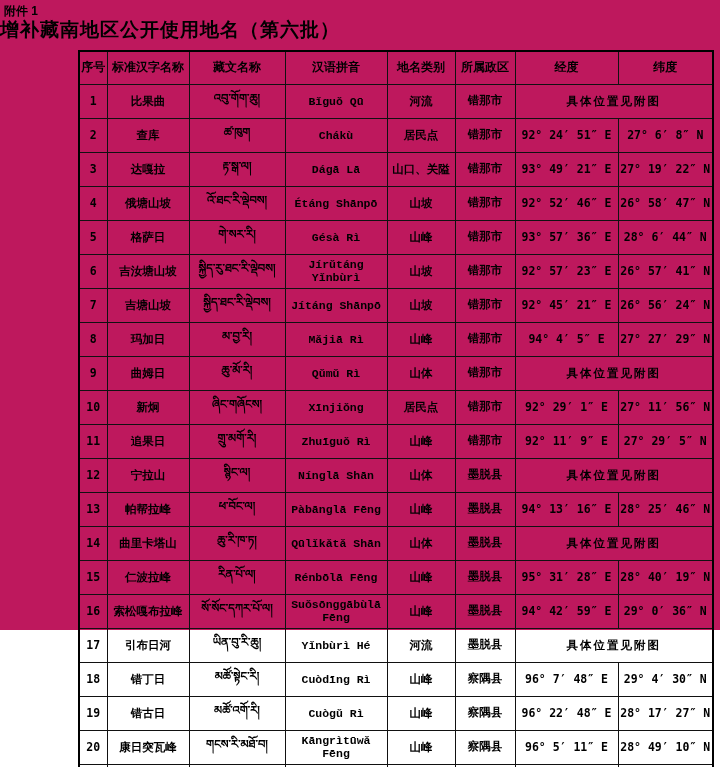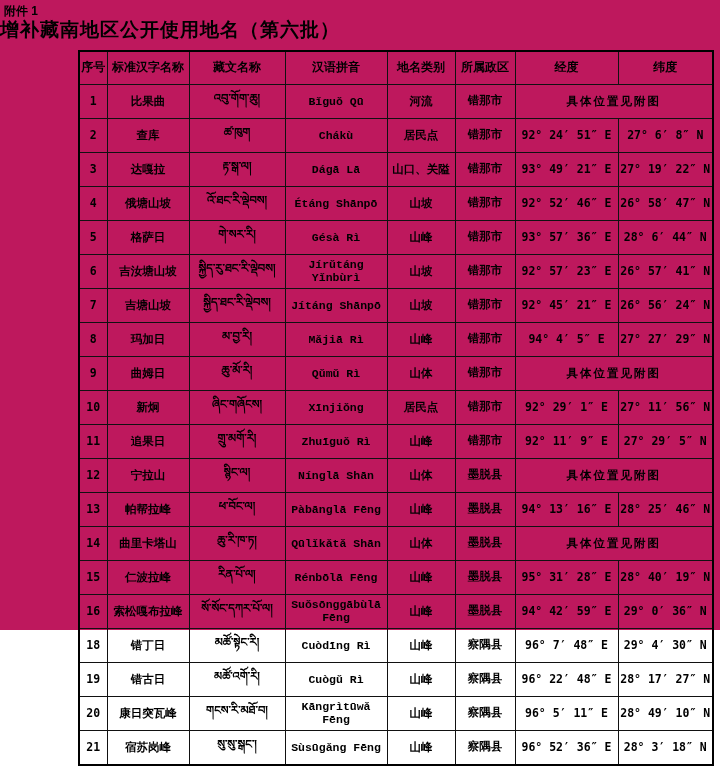--- a/index.html
+++ b/index.html
@@ -212,20 +212,29 @@
           <td class="c-no">16</td>
           <td>索松嘎布拉峰</td>
           <td class="tibetan">སོ་སོང་དཀར་པོ་ལ།</td>
           <td class="pinyin">Suǒsōnggābùlā Fēng</td>
           <td class="category">山峰</td>
           <td class="region">墨脱县</td>
           <td class="coord">94° 42′ 59″ E</td>
           <td class="coord">29° 0′ 36″ N</td>
         </tr>
         <tr>
+          <td class="c-no">17</td>
+          <td>引布日河</td>
+          <td class="tibetan">ཡིན་བུ་རི་ཆུ།</td>
+          <td class="pinyin">Yǐnbùrì Hé</td>
+          <td class="category">河流</td>
+          <td class="region">墨脱县</td>
+          <td class="note" colspan="2">具体位置见附图</td>
+        </tr>
+        <tr>
           <td class="c-no">18</td>
           <td>错丁日</td>
           <td class="tibetan">མཚོ་སྟེང་རི།</td>
           <td class="pinyin">Cuòdīng Rì</td>
           <td class="category">山峰</td>
           <td class="region">察隅县</td>
           <td class="coord">96° 7′ 48″ E</td>
           <td class="coord">29° 4′ 30″ N</td>
         </tr>
         <tr>

